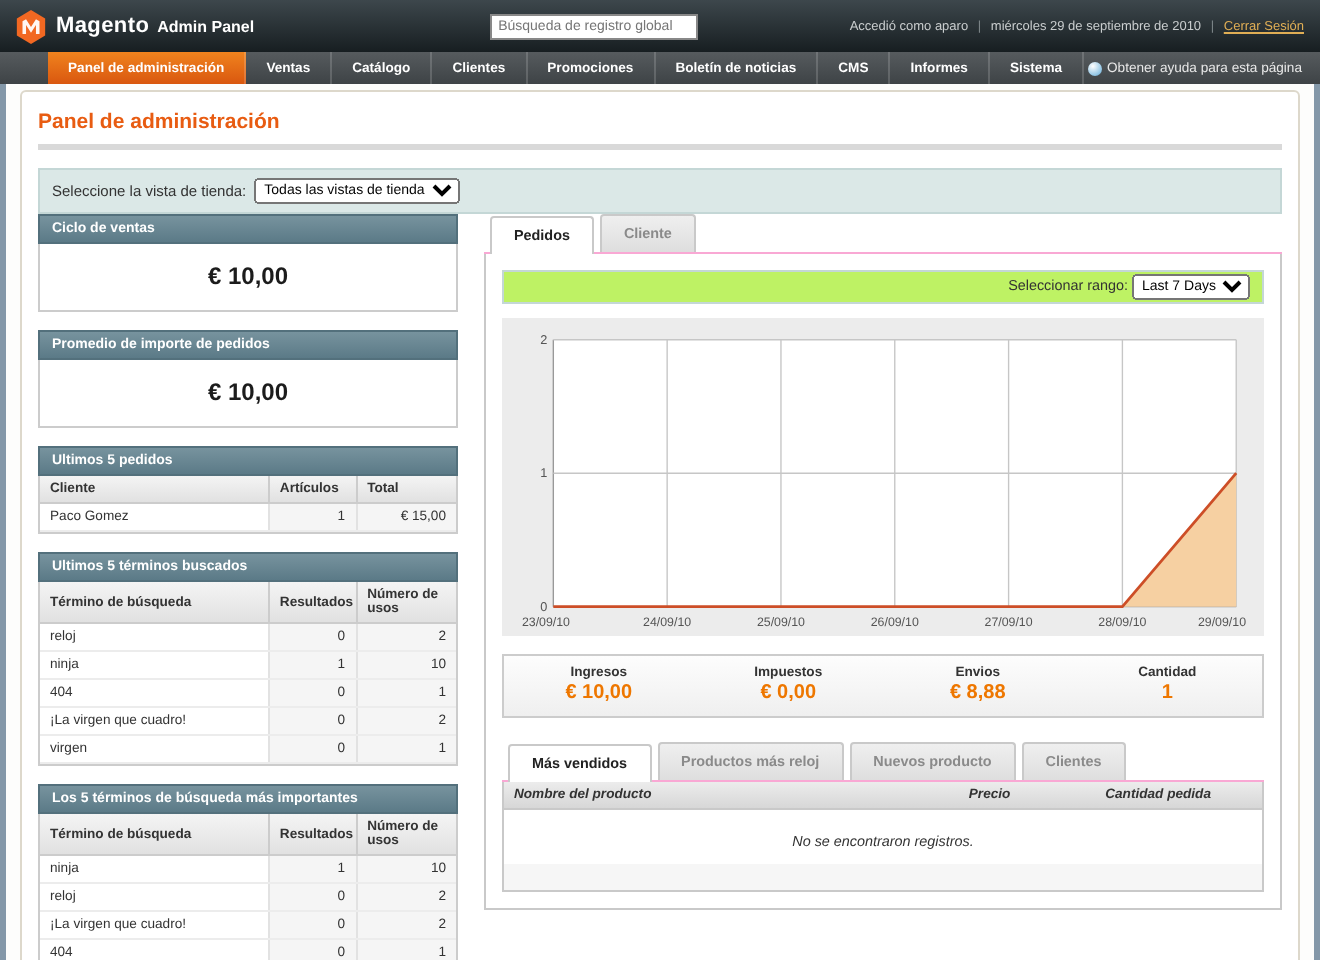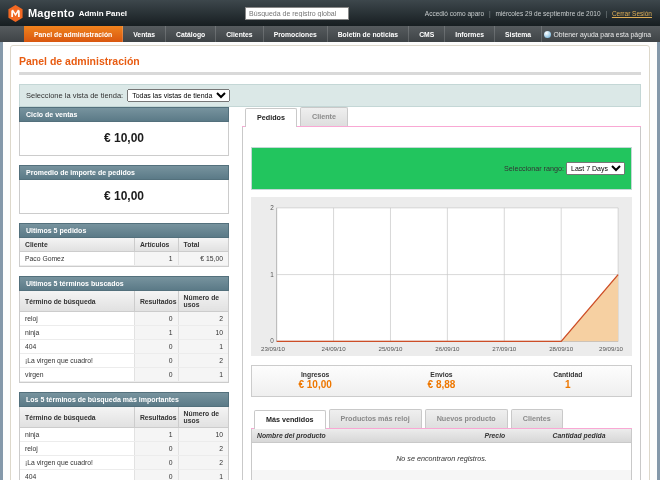--- a/index.html
+++ b/index.html
@@ -47,21 +47,21 @@
   table.grid td { padding:3px 5px; border-bottom:1px solid #ececec; background:#fff; }
   table.grid td.num { text-align:right; background:#f5f5f5; border-left:1px solid #e2e2e2; }
   table.grid th.c2, table.grid th.c3 { border-left:1px solid #ccc; }
 
   
   .tabs-row { display:flex; gap:3px; border-bottom:1px solid #f9a8d4; padding-left:3px; position:relative; }
   .tab { font-size:7.2px; font-weight:bold; padding:4px 11px; border:1px solid #c9c9c9; border-bottom:none; border-radius:2px 2px 0 0; background:linear-gradient(#efefef,#dedede); color:#8a8a8a; cursor:pointer; margin-bottom:0; }
   .tab.active { background:#fff; color:#222; position:relative; top:1px; padding-bottom:5px; }
   .panel-body { border:1px solid #c9c9c9; border-top:none; padding:8px; background:#fff; }
 
-  .range-bar { background:#22c55e; border:1px solid #c4d7d6; padding:14px 6px; font-size:7.2px; color:#333; text-align:right; margin-bottom:7px;margin-top:12px; }
+  .range-bar { background:#bef264; border:1px solid #c4d7d6; padding:1px 6px; font-size:7.2px; color:#333; text-align:right; margin-bottom:7px; }
   .chart-wrap { background:#ececec; padding:5px 8px 1px; margin-bottom:9px; }
   .chart-wrap svg { display:block; width:100%; }
 
   .totals { border:1px solid #ccc; background:linear-gradient(#fdfdfd,#efefef); display:flex; padding:5px 0 6px; margin-bottom:12px; }
   .total-cell { flex:1; text-align:center; }
   .total-label { font-size:6.8px; font-weight:bold; color:#333; margin-bottom:1px; }
   .total-value { font-size:10px; font-weight:bold; color:#ee7700; }
 
   table.ptable { width:100%; border-collapse:collapse; font-size:6.8px; color:#333; }
   table.ptable th { background:linear-gradient(#ececec,#d7d7d7); border-bottom:1px solid #c9c9c9; font-weight:bold; text-align:left; padding:3px 5px; }
@@ -264,20 +264,24 @@
                 <text x="371" y="152" text-anchor="end" font-size="6.3" fill="#555" font-family="Liberation Sans, sans-serif">29/09/10</text>
               </svg>
             </div>
 
           <div class="totals" id="totals">
               <div class="total-cell">
                 <div class="total-label">Ingresos</div>
                 <div class="total-value">€ 10,00</div>
               </div>
               <div class="total-cell">
+                <div class="total-label">Impuestos</div>
+                <div class="total-value">€ 0,00</div>
+              </div>
+              <div class="total-cell">
                 <div class="total-label">Envios</div>
                 <div class="total-value">€ 8,88</div>
               </div>
               <div class="total-cell">
                 <div class="total-label">Cantidad</div>
                 <div class="total-value">1</div>
               </div>
             </div>
 
           <div class="tabs-row" id="bottom-tabs">

